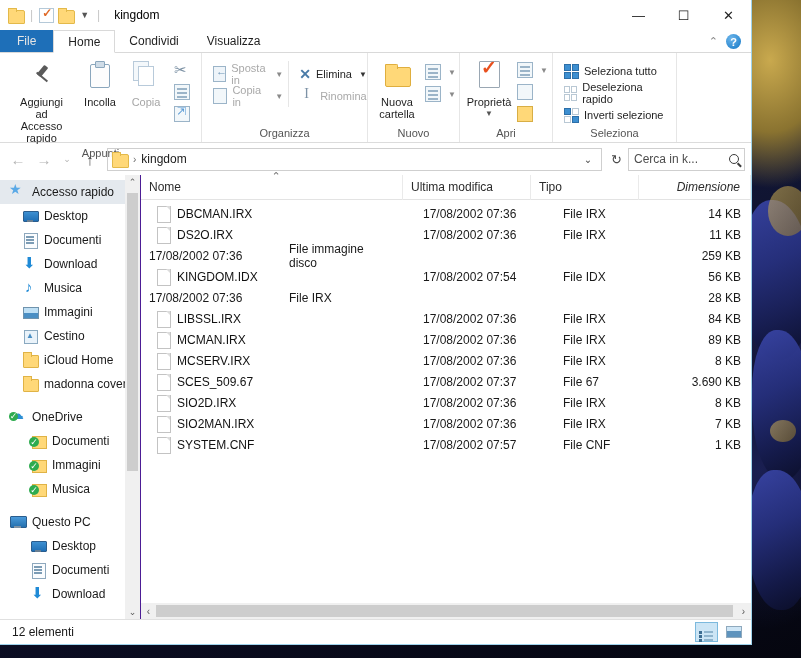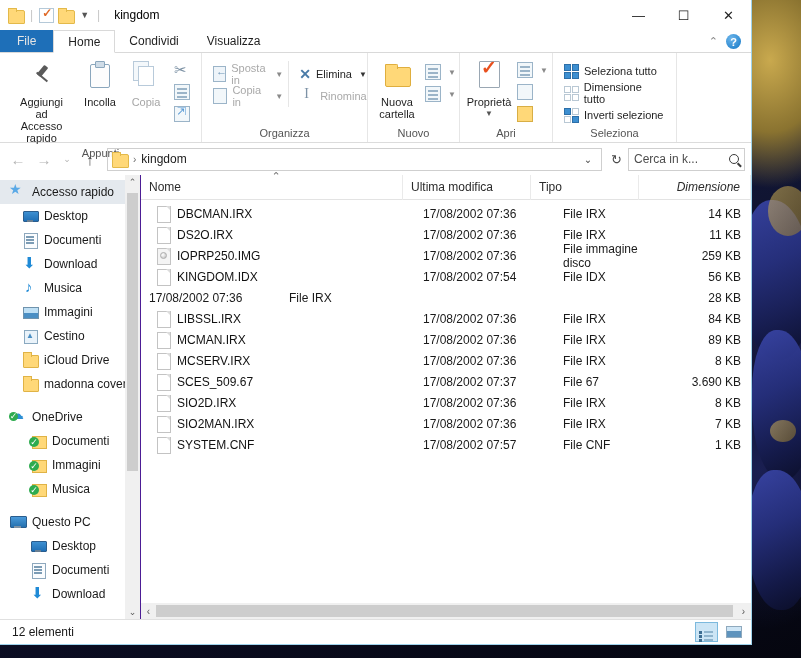--- a/index.html
+++ b/index.html
@@ -661,21 +661,21 @@
               </span>
             <span>Seleziona tutto</span>
           </div>
           <div class="smallbtn">
             <span class="sel-ico empty">
                 <i></i>
                 <i></i>
                 <i></i>
                 <i></i>
               </span>
-            <span>Dimensione tutto</span>
+            <span>Deseleziona rapido</span>
           </div>
           <div class="smallbtn">
             <span class="sel-ico inv">
                 <i></i>
                 <i></i>
                 <i></i>
                 <i></i>
               </span>
             <span>Inverti selezione</span>
           </div>
@@ -739,21 +739,21 @@
             <span class="txt">Immagini</span>
             <span class="pin" style="font-size: 9px;">⇲</span>
           </div>
           <div class="navitem ind1">
             <span class="ni bin"></span>
             <span class="txt">Cestino</span>
             <span class="pin" style="font-size: 9px;">⇲</span>
           </div>
           <div class="navitem ind1">
             <span class="ni fold"></span>
-            <span class="txt">iCloud Drive</span>
+            <span class="txt">iCloud Home</span>
             <span class="pin" style="font-size: 9px;">⇲</span>
           </div>
           <div class="navitem ind1">
             <span class="ni fold"></span>
             <span class="txt">madonna cover</span>
           </div>
           <div class="navgap"></div>
           <div class="navitem ind0">
             <span class="ni onedrive"></span>
             <span class="txt">OneDrive</span>
@@ -815,26 +815,20 @@
           <div class="frow">
             <div class="cn">
               <span class="fi"></span>
               <span>DS2O.IRX</span>
             </div>
             <div class="cm">17/08/2002 07:36</div>
             <div class="ct">File IRX</div>
             <div class="cs">11 KB</div>
           </div>
           <div class="frow">
-            <div class="cn">
-              <span class="fi img">
-                <span></span>
-              </span>
-              <span>IOPRP250.IMG</span>
-            </div>
             <div class="cm">17/08/2002 07:36</div>
             <div class="ct">File immagine disco</div>
             <div class="cs">259 KB</div>
           </div>
           <div class="frow">
             <div class="cn">
               <span class="fi"></span>
               <span>KINGDOM.IDX</span>
             </div>
             <div class="cm">17/08/2002 07:54</div>

